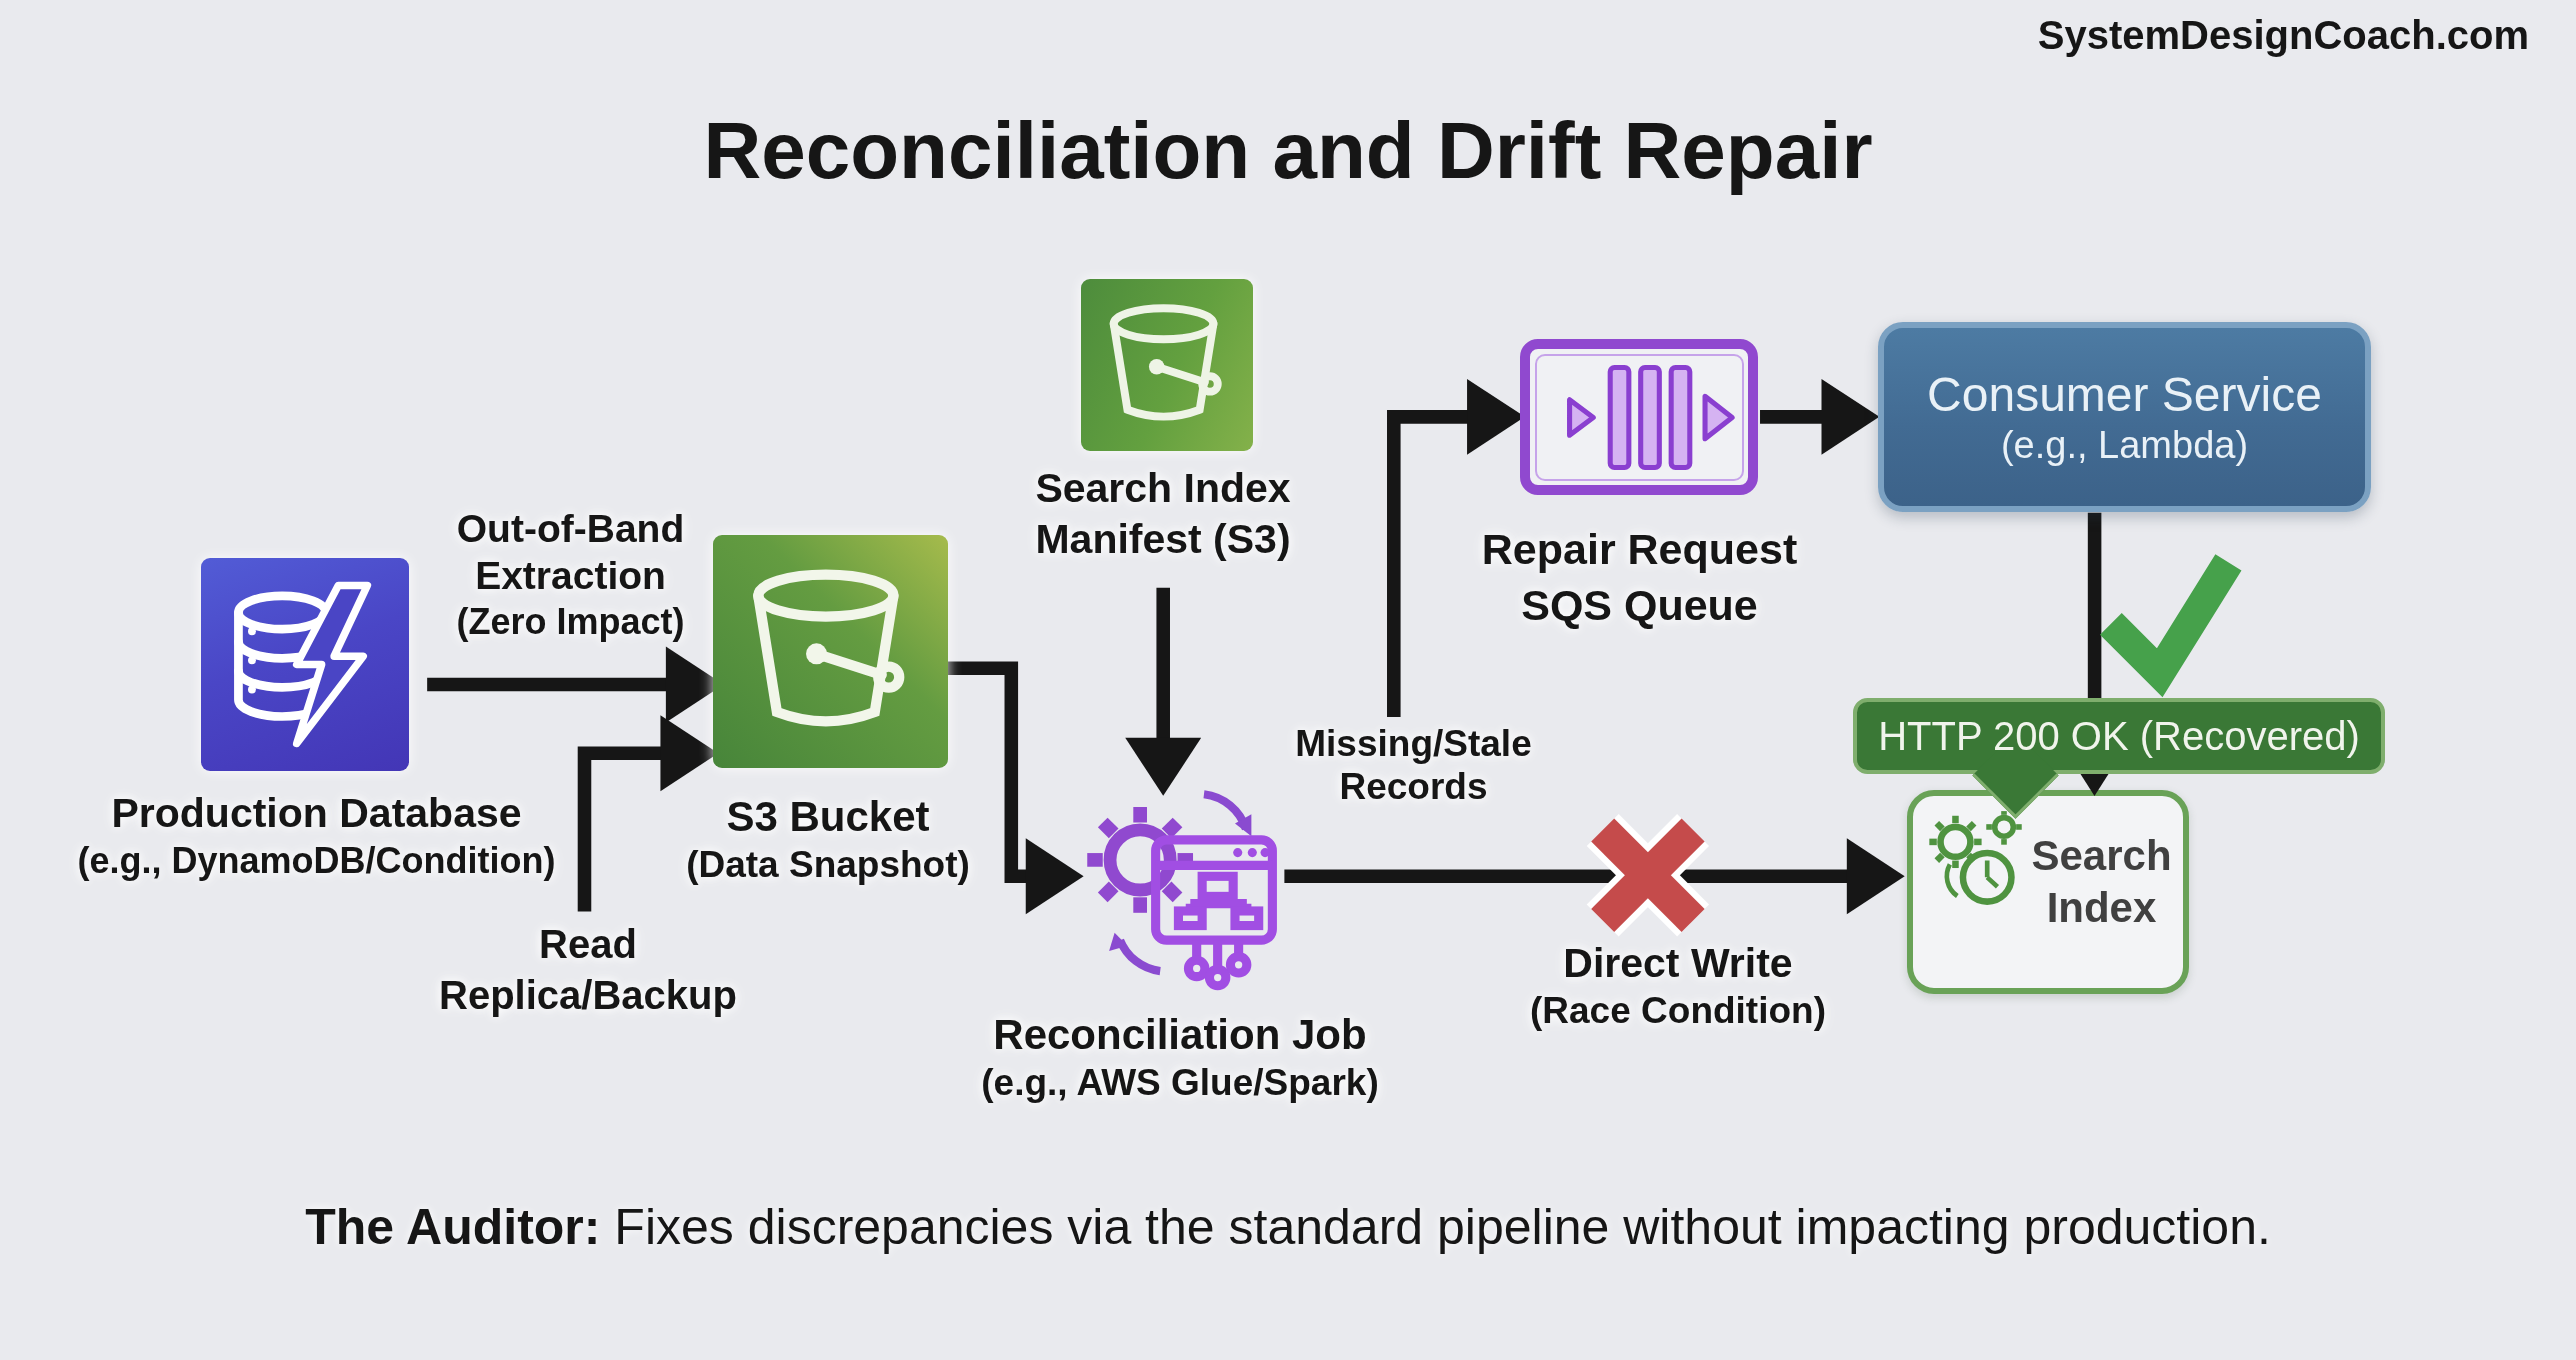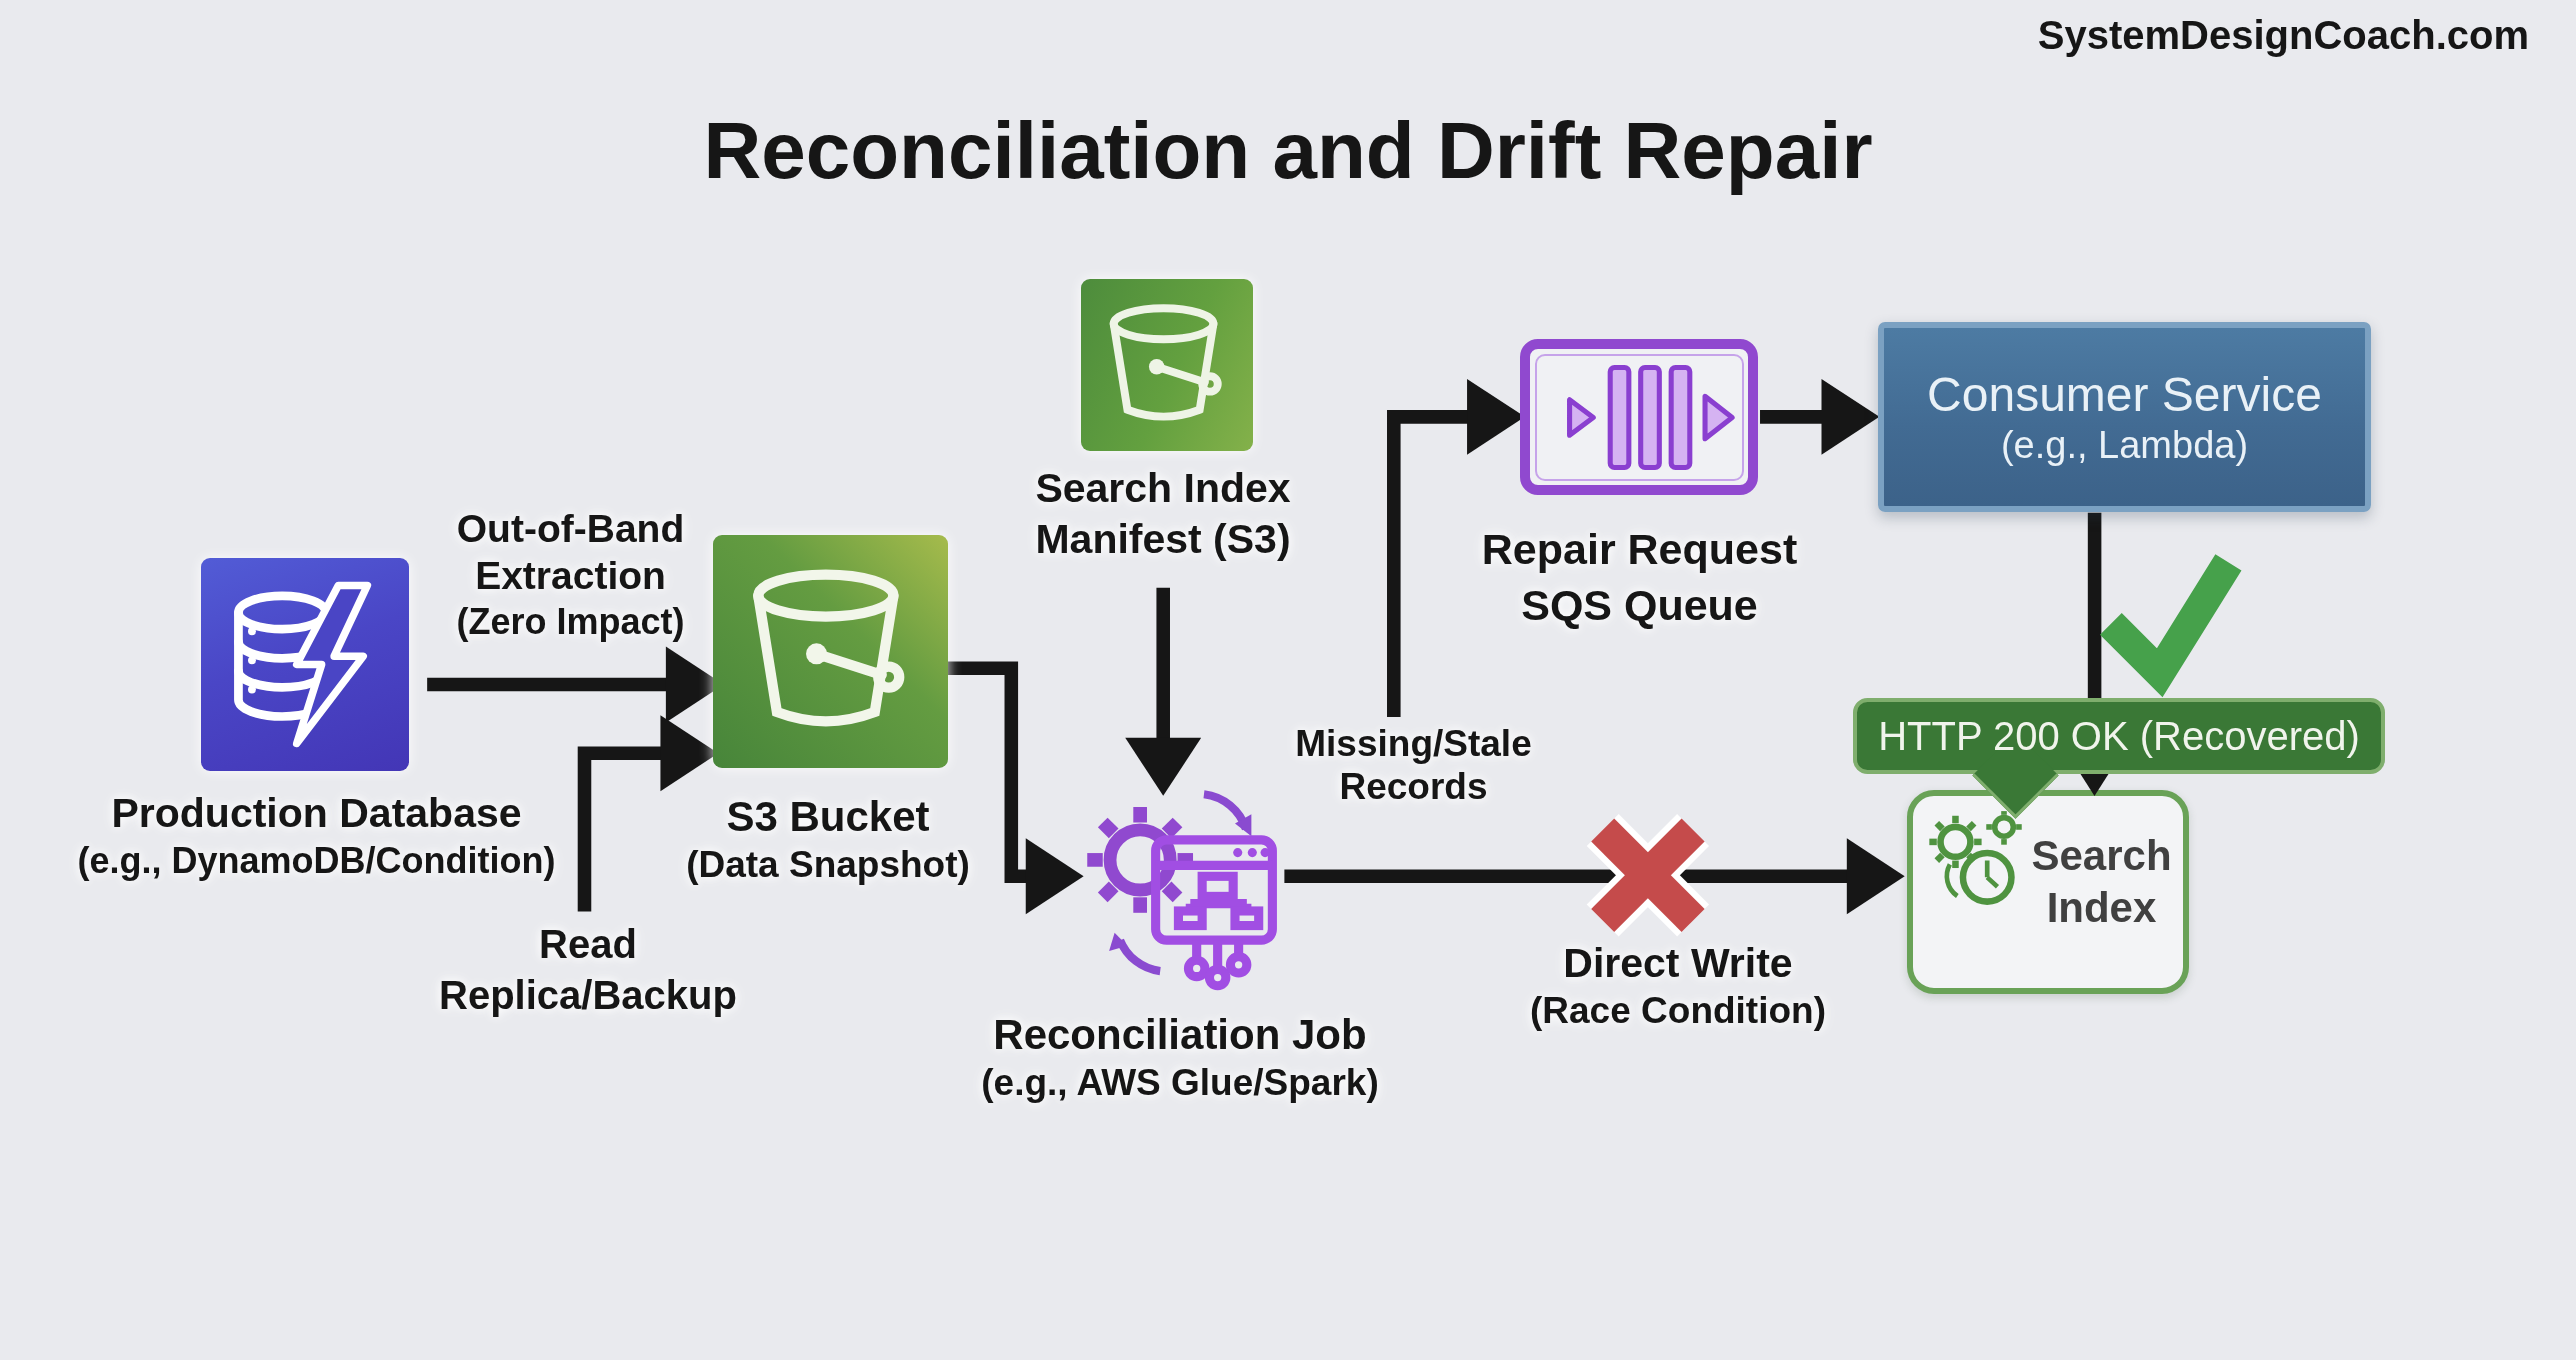--- a/index.html
+++ b/index.html
@@ -24,21 +24,21 @@
     background:linear-gradient(225deg,#a6bb4c 0%,#649c41 40%,#47853a 100%);}
   #manifest-icon{left:1081px;top:279px;width:172px;height:172px;
     background:linear-gradient(115deg,#4d8c3c 0%,#63a03f 55%,#84b14a 100%);}
   #recon-icon{left:1069px;top:776px;width:228px;height:228px;}
   #sqs-icon{left:1520px;top:339px;width:238px;height:156px;border:10px solid #9049cf;
     border-radius:18px;box-sizing:border-box;background:rgba(255,255,255,.35);}
   #sqs-icon .inner{position:absolute;left:4.5px;top:4.5px;right:4.5px;bottom:4.5px;
     border:2.7px solid #c6a3ea;border-radius:10px;display:flex;align-items:center;justify-content:center;}
   #consumer-box{left:1878px;top:322px;width:493px;height:190px;box-sizing:border-box;
     background:linear-gradient(180deg,#4d7ba3 0%,#426b93 55%,#3c6289 100%);
-    border:6.3px solid #7ba1c2;border-radius:7px;z-index:3;
+    border:6.3px solid #7ba1c2;border-radius:25px;z-index:3;
     display:flex;flex-direction:column;align-items:center;justify-content:center;
     color:#e9f1f7;text-align:center;box-shadow:0 5.4px 12.7px rgba(40,60,80,.25);}
   #consumer-box .main{font-size:48px;line-height:56px;}
   #consumer-box .sub{font-size:38px;line-height:45px;}
   #http-badge{left:1853px;top:698px;width:532px;height:76px;box-sizing:border-box;
     background:#3a7836;border:4.5px solid #7fae6d;border-radius:14.5px;z-index:5;
     display:flex;align-items:center;justify-content:center;color:#f0f4ec;font-size:40px;}
   #http-tail{position:absolute;left:128px;top:43px;width:58px;height:58px;background:#3a7836;
     border-right:3.6px solid #7fae6d;border-bottom:3.6px solid #7fae6d;transform:rotate(45deg);z-index:-1;}
   #search-box{left:1907px;top:790px;width:282px;height:204px;box-sizing:border-box;
@@ -268,15 +268,18 @@
 
   <svg id="down-head" class="abs" viewBox="0 0 92 70">
     <polygon points="46,70 4,4 88,4" fill="#161616"></polygon>
   </svg>
 
   <div id="http-badge" class="abs">
     <span>HTTP 200 OK (Recovered)</span>
     <div id="http-tail"></div>
   </div>
 
+  <div id="caption" class="abs">
+    <span class="lead">The Auditor:</span><span class="rest"> Fixes discrepancies via the standard pipeline without impacting production.</span>
+  </div>
 
 </div>
 
 
 </body></html>

